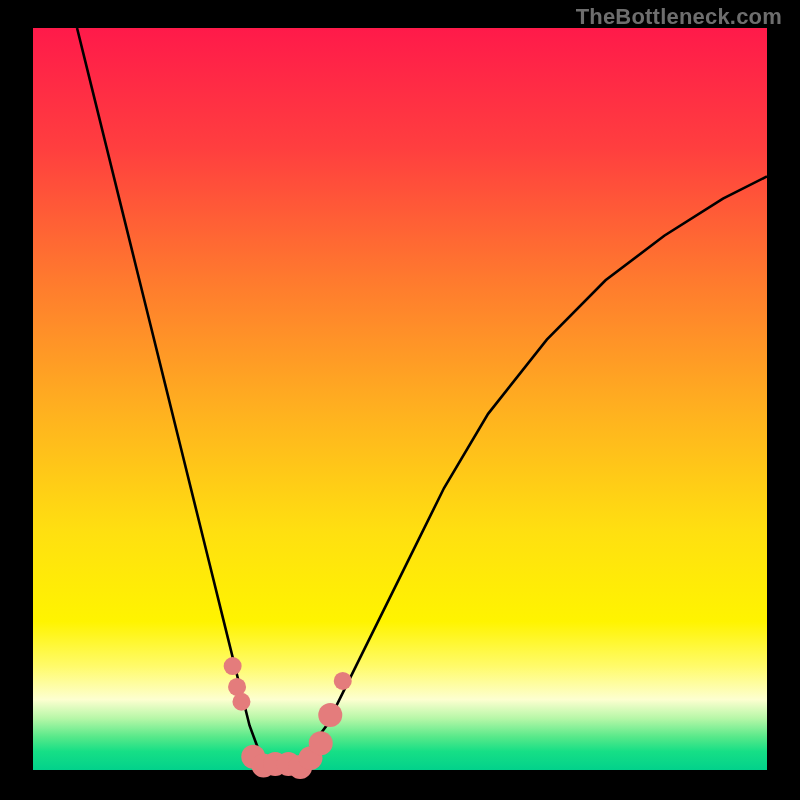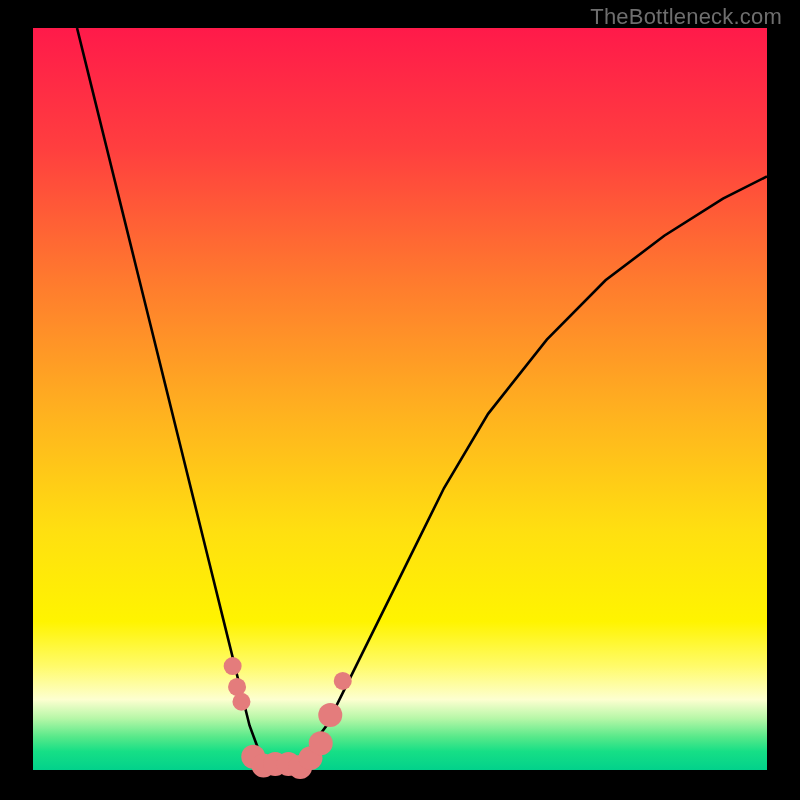--- a/index.html
+++ b/index.html
@@ -16,21 +16,21 @@
     width: 800px;
     height: 800px;
     background: #000;
   }
   .watermark {
     position: absolute;
     top: 4px;
     right: 18px;
     color: #6e6e6e;
     font-size: 22px;
-    font-weight: 400;
+    font-weight: 700;
     letter-spacing: 0.2px;
     z-index: 10;
   }
   svg.plot {
     position: absolute;
     left: 0;
     top: 0;
   }
 </style>
 </head>

